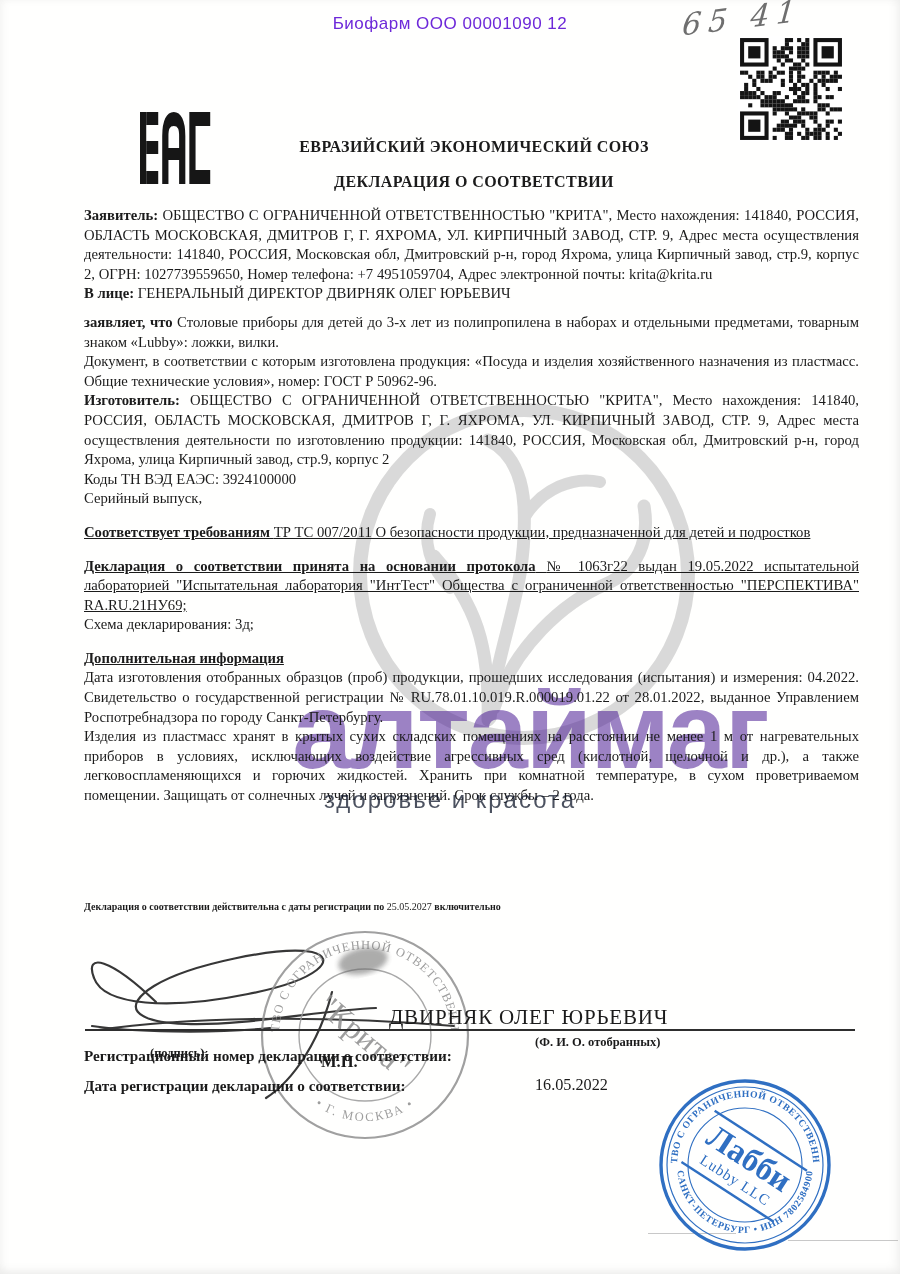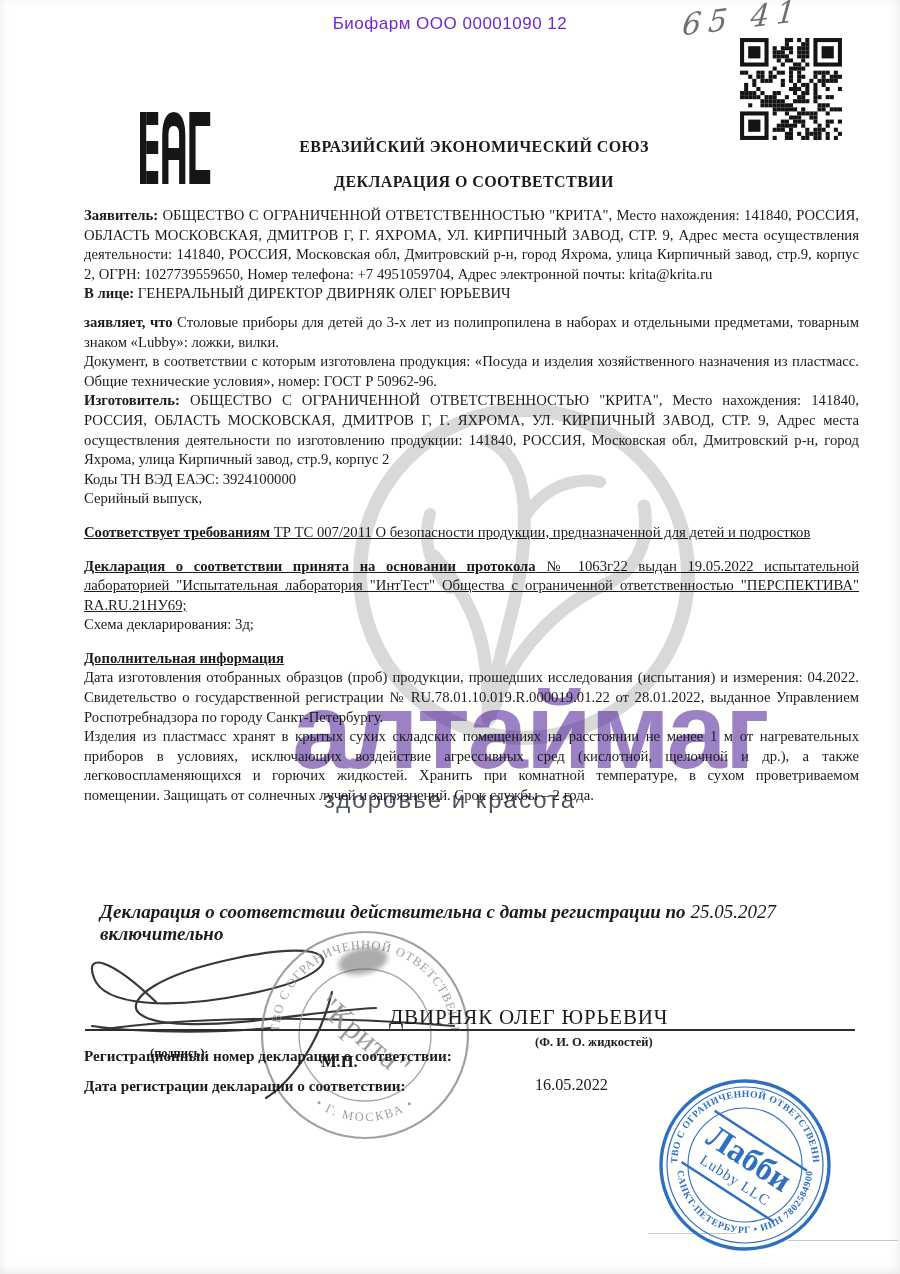--- a/index.html
+++ b/index.html
@@ -25,22 +25,22 @@
     letter-spacing:-2px;color:#4c1d95;opacity:.55;}
   .wm-tagline{position:absolute;top:786px;left:300px;width:300px;text-align:center;z-index:3;
     font-family:"Liberation Sans",sans-serif;font-size:24px;letter-spacing:2px;
     color:#0f172a;opacity:.75;}
   
   .content{position:absolute;top:206px;left:84px;width:775px;z-index:2;
     font-size:14.7px;line-height:19.6px;text-align:justify;}
   .content p{margin:0;}
   .gap-sm{margin-top:9px !important;}
   .gap-md{margin-top:14px !important;text-decoration:underline;}
-  .validity{position:absolute;top:901px;left:100px;width:775px;z-index:2;
-    font-size:19px;font-weight:bold;font-style:italic;}
+  .validity{position:absolute;top:901px;left:84px;width:775px;z-index:2;
+    font-size:10px;font-weight:bold;}
   .validity .date{font-weight:normal;}
   
   .sig-svg{position:absolute;top:930px;left:70px;width:420px;height:190px;z-index:4;}
   .krita-stamp{position:absolute;top:915px;left:245px;width:240px;height:240px;z-index:4;opacity:.85;}
   .lubby-stamp{position:absolute;top:1076px;left:656px;width:178px;height:178px;z-index:4;}
   .mp-label{position:absolute;top:1036px;left:321px;z-index:5;font-weight:bold;font-size:16.5px;margin-top:16px;}
   .sig-name{position:absolute;top:1005px;left:389px;z-index:5;font-size:21px;letter-spacing:.8px;}
   .sig-line{position:absolute;top:1029px;left:85px;width:770px;height:2px;background:#2e2e2e;z-index:5;}
   .cap-sign{position:absolute;top:1035px;left:150px;z-index:5;font-weight:bold;font-size:12.5px;margin-top:11px;}
   .cap-name{position:absolute;top:1035px;left:535px;z-index:5;font-weight:bold;font-size:12.5px;}
@@ -369,21 +369,21 @@
       <textPath href="#krita-bottom" startOffset="50%" text-anchor="middle">• Г. МОСКВА •</textPath>
     </text>
     <text x="120" y="132" text-anchor="middle" transform="rotate(40 120 120)" font-family="Liberation Serif,serif" font-size="32" fill="#8d8d8d">"Крита"</text>
     <ellipse cx="118" cy="46" rx="25" ry="13" fill="#4e4e4e" opacity=".55" filter="url(#smudge-blur)" transform="rotate(-12 118 46)"></ellipse>
   </svg>
 
   <div class="mp-label">М.П.</div>
   <div class="sig-name">ДВИРНЯК ОЛЕГ ЮРЬЕВИЧ</div>
   <div class="sig-line"></div>
   <div class="cap-sign">(подпись)</div>
-  <div class="cap-name">(Ф. И. О. жидкостей)</div>
+  <div class="cap-name">(Ф. И. О. отобранных)</div>
 
   <div class="reg-label-1">Регистрационный номер декларации о соответствии:</div>
   <div class="reg-label-2">Дата регистрации декларации о соответствии:</div>
   <div class="reg-value-2">16.05.2022</div>
 
   <svg class="lubby-stamp" viewBox="0 0 178 178">
     <defs>
       <path id="lubby-top" d="M 21 89 A 68 68 0 1 1 157 89"></path>
       <path id="lubby-bottom" d="M 21 89 A 68 68 0 0 0 157 89"></path>
     </defs>

